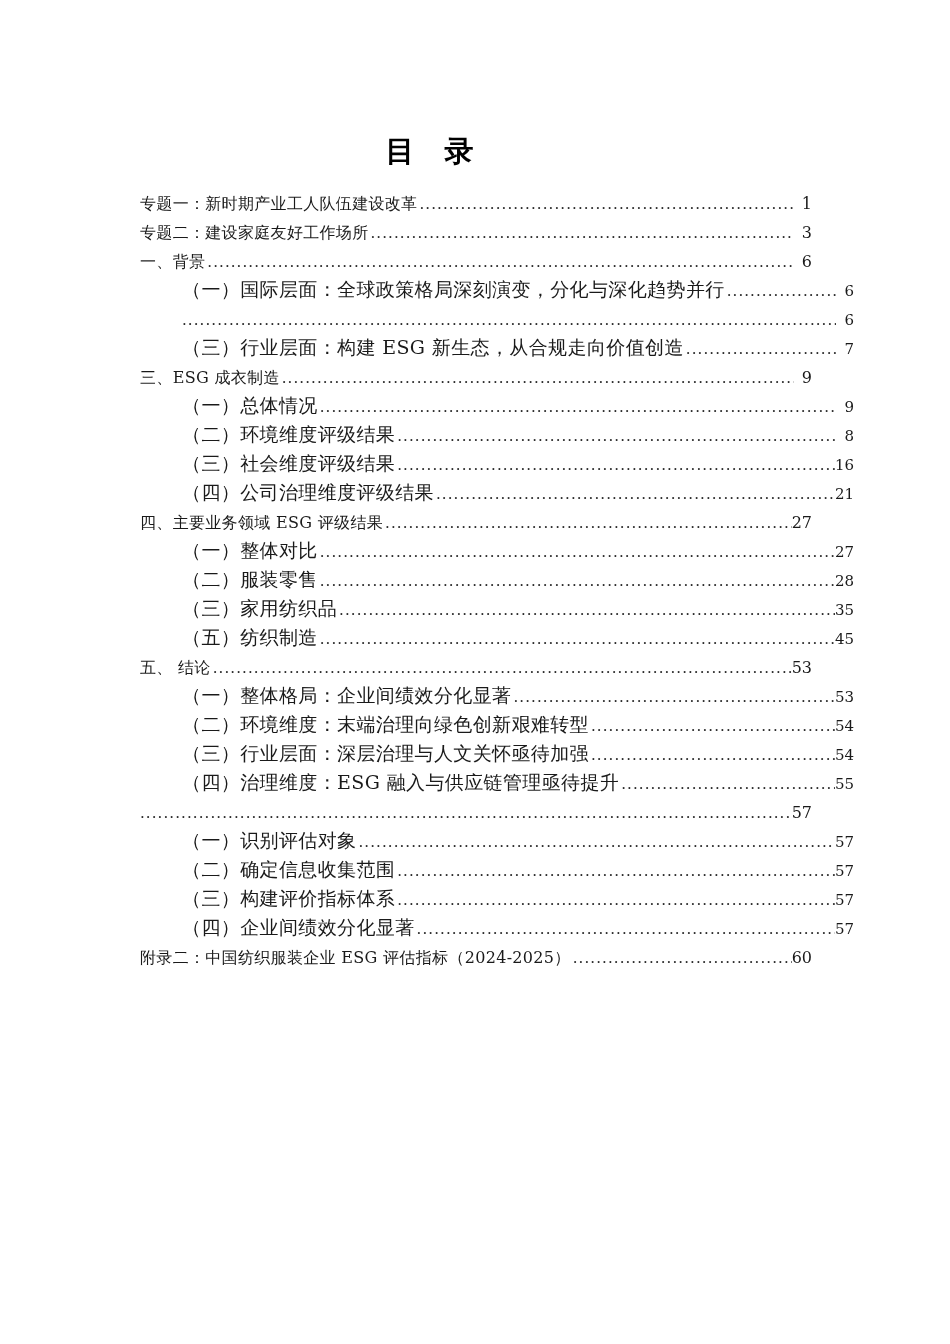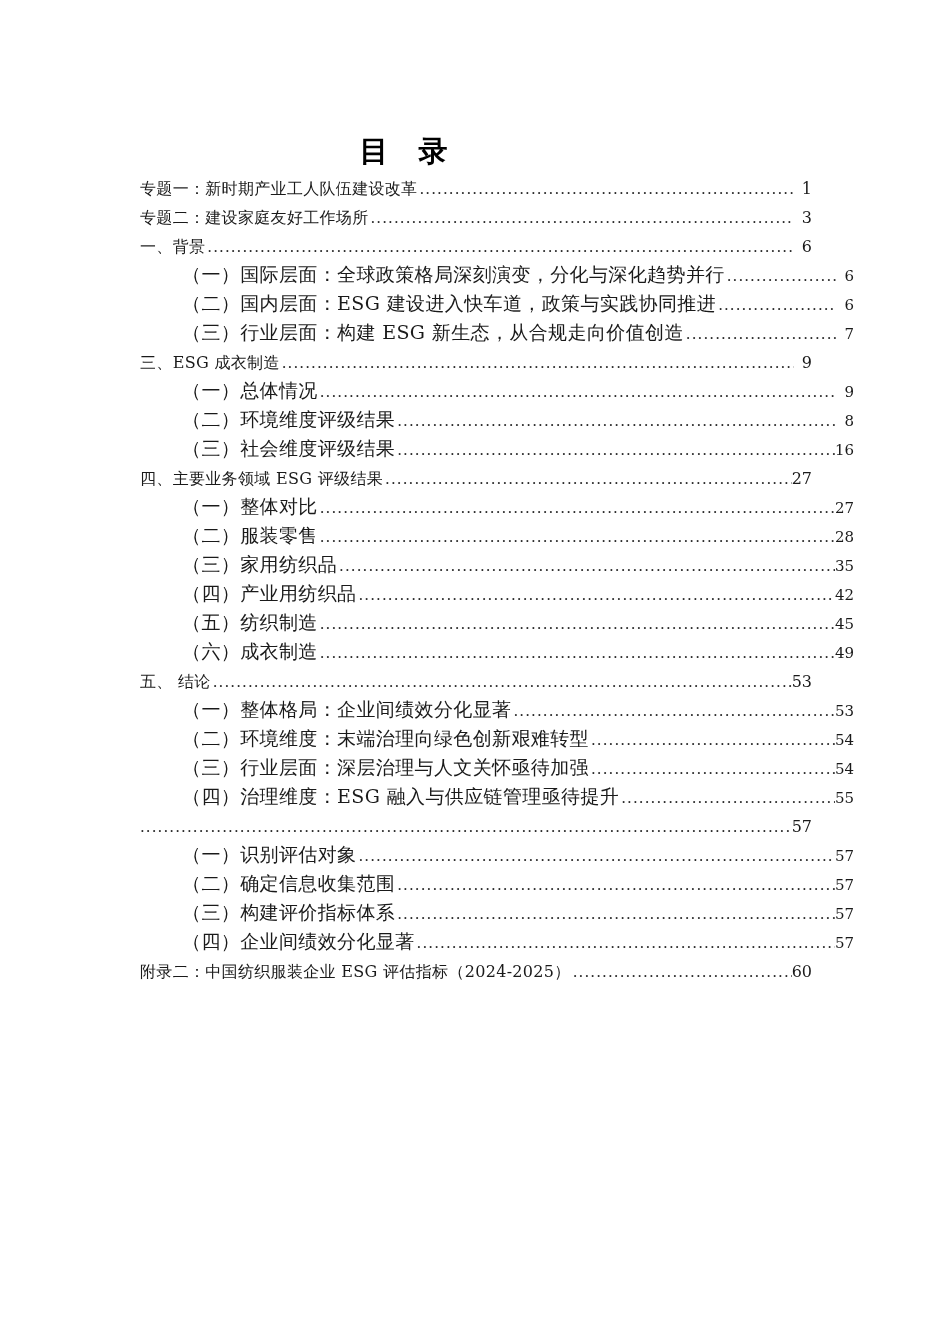--- a/index.html
+++ b/index.html
@@ -31,26 +31,27 @@
     top: 136px;
     left: 0;
     width: 807px;
     text-align: center;
     font-size: 29px;
     font-weight: bold;
     letter-spacing: 0.34em;
     text-indent: 0.34em;
     line-height: 1.1;
     font-family: "DejaVu Serif", "Liberation Serif", serif;
+    padding-left: 26px;
   }
 
   
   .toc-list {
     position: absolute;
-    top: 168px;
+    top: 183px;
     left: 140px;
     width: 672px;
   }
 
   .toc-entry {
     display: flex;
     align-items: flex-end;
     width: 100%;
     font-size: 15.5px;
     line-height: 1.0;
@@ -129,21 +130,20 @@
         <span class="label">一、背景</span>
         <span class="leader"></span>
         <span class="pageno">6</span>
       </div>
       <div class="toc-entry level-2">
         <span class="label">（一）国际层面：全球政策格局深刻演变，分化与深化趋势并行</span>
         <span class="leader"></span>
         <span class="pageno">6</span>
       </div>
       <div class="toc-entry level-2">
-        <span class="label">（二）国内层面：ESG 建设进入快车道，政策与实践协同推进</span>
         <span class="leader"></span>
         <span class="pageno">6</span>
       </div>
       <div class="toc-entry level-2">
         <span class="label">（三）行业层面：构建 ESG 新生态，从合规走向价值创造</span>
         <span class="leader"></span>
         <span class="pageno">7</span>
       </div>
       <div class="toc-entry level-1">
         <span class="label">三、ESG 成衣制造</span>
@@ -158,20 +158,25 @@
       <div class="toc-entry level-2">
         <span class="label">（二）环境维度评级结果</span>
         <span class="leader"></span>
         <span class="pageno">8</span>
       </div>
       <div class="toc-entry level-2">
         <span class="label">（三）社会维度评级结果</span>
         <span class="leader"></span>
         <span class="pageno">16</span>
       </div>
+      <div class="toc-entry level-2">
+        <span class="label">（四）公司治理维度评级结果</span>
+        <span class="leader"></span>
+        <span class="pageno">21</span>
+      </div>
       <div class="toc-entry level-1">
         <span class="label">四、主要业务领域 ESG 评级结果</span>
         <span class="leader"></span>
         <span class="pageno">27</span>
       </div>
       <div class="toc-entry level-2">
         <span class="label">（一）整体对比</span>
         <span class="leader"></span>
         <span class="pageno">27</span>
       </div>
@@ -179,34 +184,24 @@
         <span class="label">（二）服装零售</span>
         <span class="leader"></span>
         <span class="pageno">28</span>
       </div>
       <div class="toc-entry level-2">
         <span class="label">（三）家用纺织品</span>
         <span class="leader"></span>
         <span class="pageno">35</span>
       </div>
       <div class="toc-entry level-2">
-        <span class="label">（四）产业用纺织品</span>
-        <span class="leader"></span>
-        <span class="pageno">42</span>
-      </div>
-      <div class="toc-entry level-2">
         <span class="label">（五）纺织制造</span>
         <span class="leader"></span>
         <span class="pageno">45</span>
       </div>
-      <div class="toc-entry level-2">
-        <span class="label">（六）成衣制造</span>
-        <span class="leader"></span>
-        <span class="pageno">49</span>
-      </div>
       <div class="toc-entry level-1">
         <span class="label">五、  结论</span>
         <span class="leader"></span>
         <span class="pageno">53</span>
       </div>
       <div class="toc-entry level-2">
         <span class="label">（一）整体格局：企业间绩效分化显著</span>
         <span class="leader"></span>
         <span class="pageno">53</span>
       </div>

